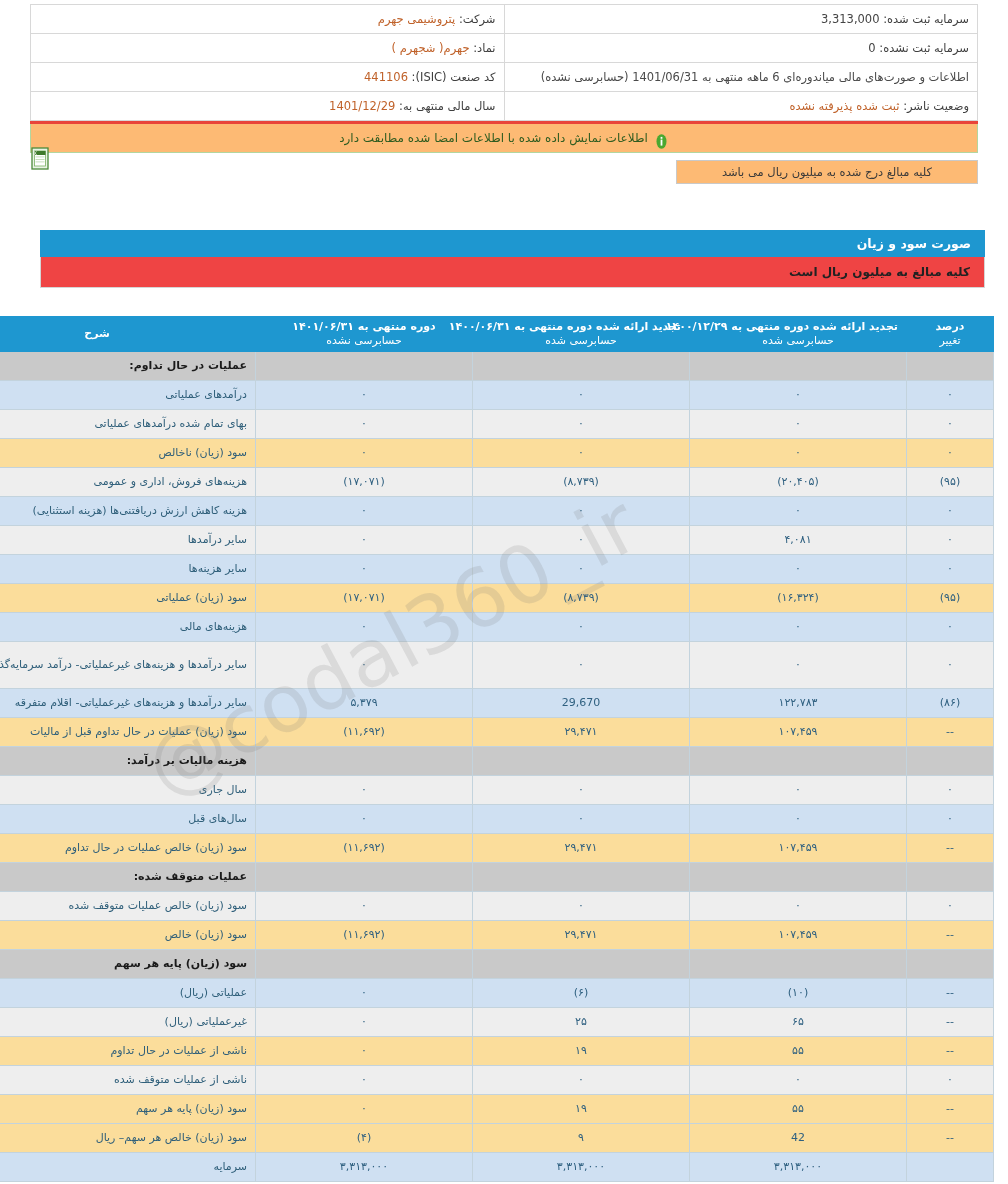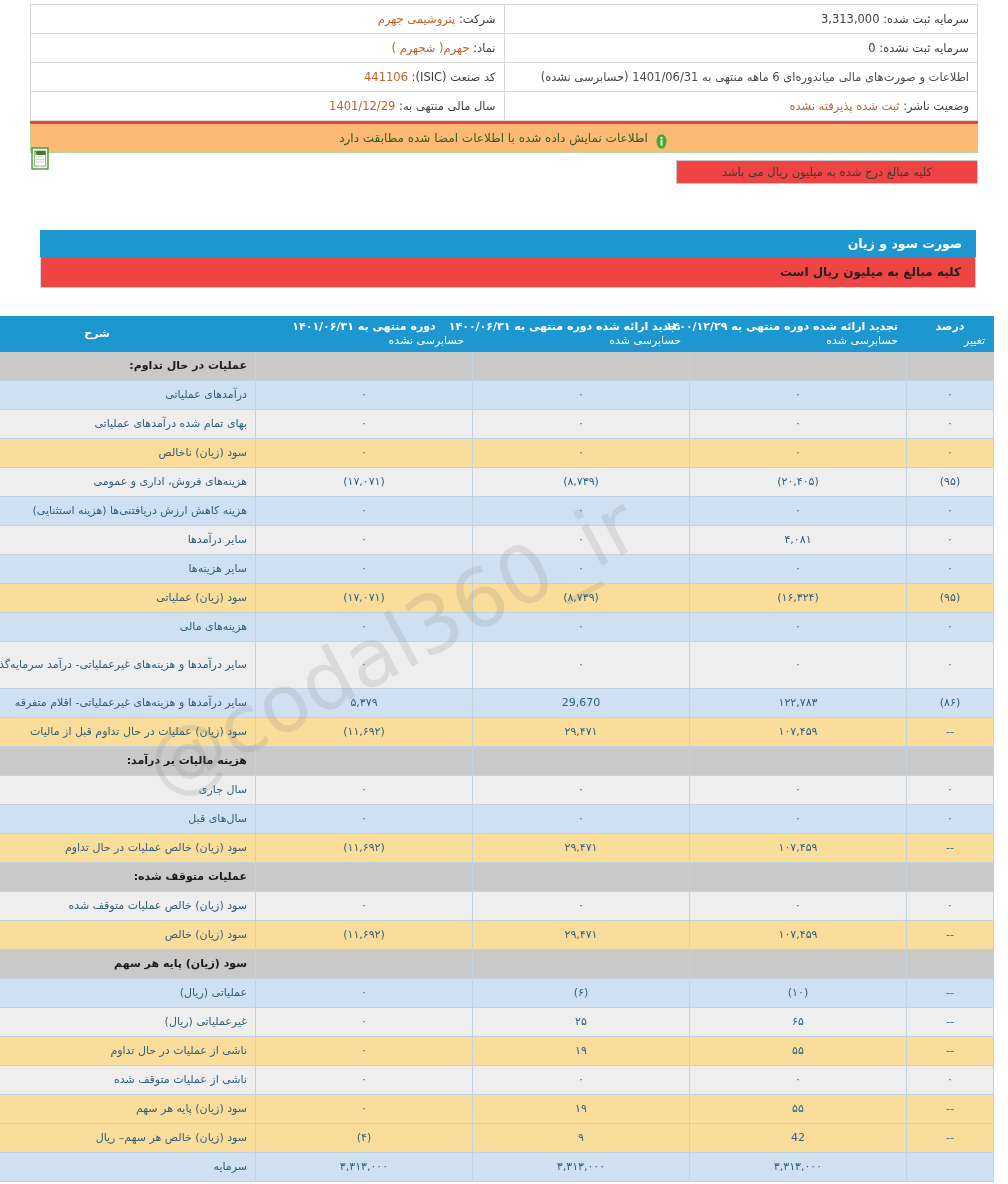--- a/index.html
+++ b/index.html
@@ -69,39 +69,39 @@
   }
 
   .unit-row {
     margin: 7px 30px 0 30px;
     position: relative;
     height: 26px;
   }
   .unit-box {
     display: inline-block;
     border: 1px solid #c9c9c9;
-    background: #ef4444;
+    background: #fdba74;
     height: 22px;
     line-height: 22px;
     padding: 0 10px;
     font-size: 11.5px;
     color: #3a3a3a;
     min-width: 280px;
     text-align: center;
   }
   .excel-icon {
     position: absolute;
     left: 0;
     top: -14px;
     width: 22px;
     height: 24px;
   }
 
   
-  .section-wrap { margin: 44px 32px 0 20px; padding-left: 20px; }
+  .section-wrap { margin: 44px 23px 0 20px; padding-left: 20px; }
   .section-title {
     background: #1e97d0;
     color: #ffffff;
     font-weight: bold;
     font-size: 12.5px;
     padding: 6px 14px;
     text-align: right;
   }
   .section-sub {
     border: 1px solid #d5d5d5;
@@ -137,21 +137,21 @@
     text-align: center;
     line-height: 1.25;
     white-space: nowrap;
     overflow: visible;
   }
   th.th-desc { width: 300px; text-align: center; }
   th.th-per  { width: 200px; }
   th.th-pct  { width: 70px; }
 
   .th-top { display: block; }
-  .th-bot { display: block; font-weight: normal; text-align: right; }
+  .th-bot { display: block; font-weight: normal; }
 
   td.c-desc {
     text-align: right;
     color: #2f5f7a;
     padding-right: 10px;
   }
   td.c-num {
     text-align: center;
     color: #2f6080;
     font-size: 11.5px;

